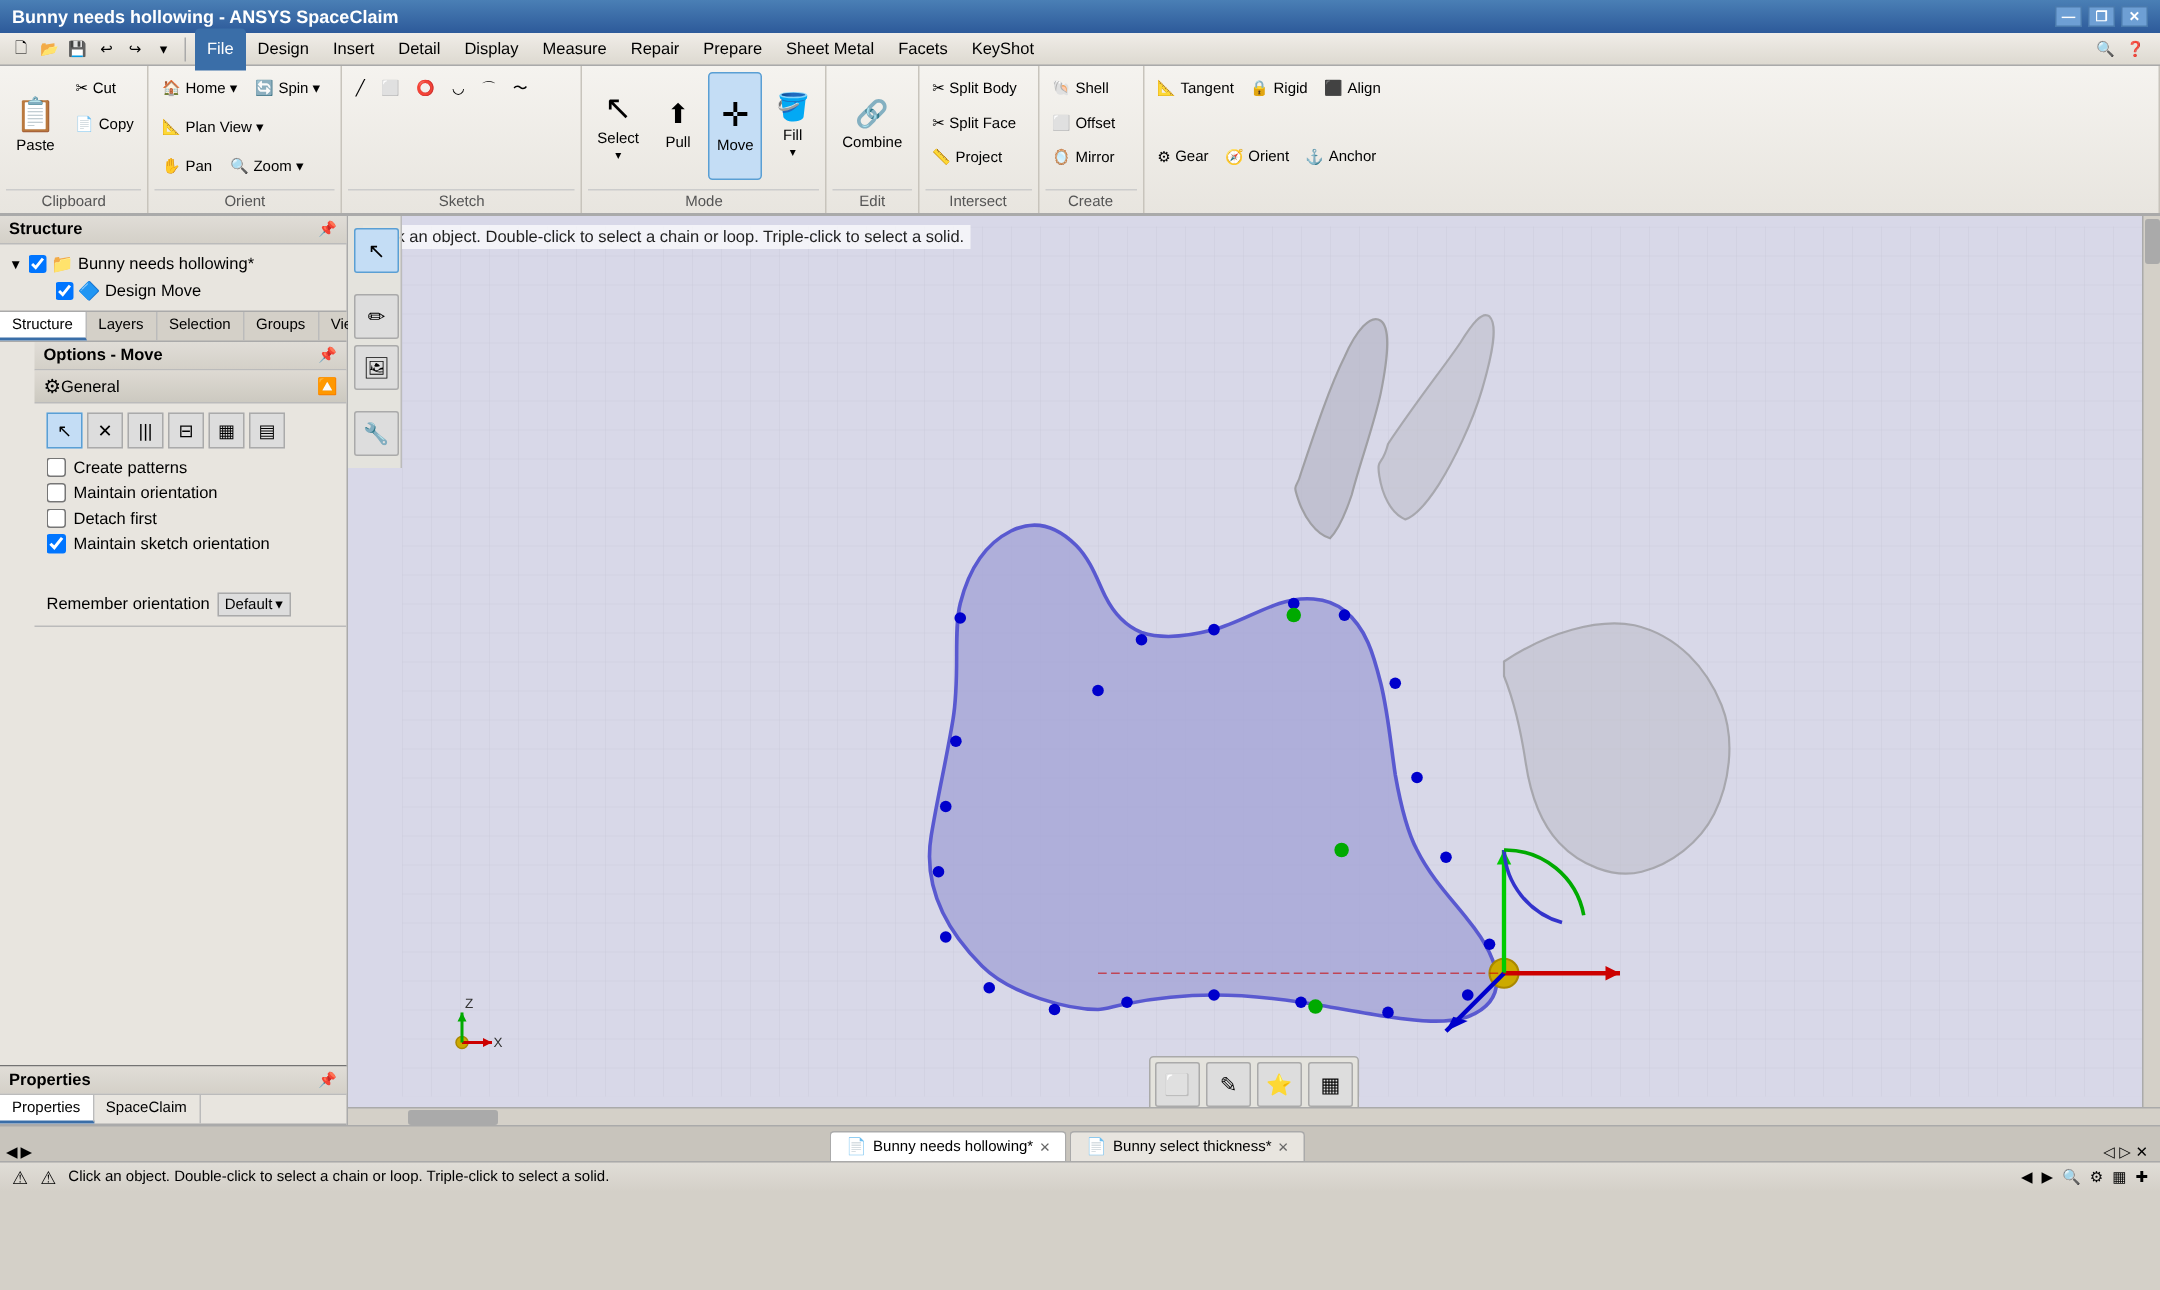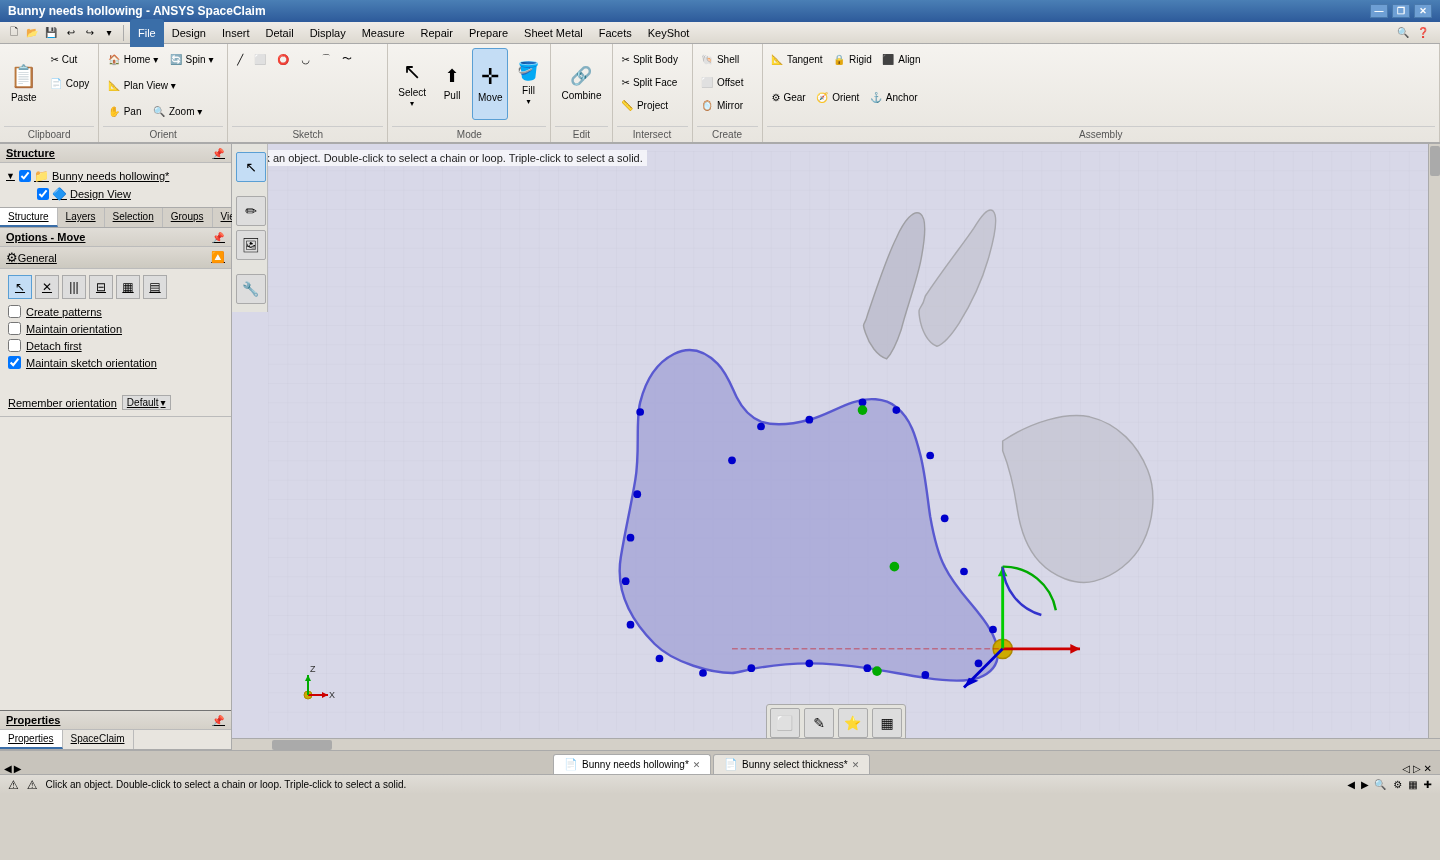--- a/index.html
+++ b/index.html
@@ -112,21 +112,20 @@
       height: calc(860px - 22px - 22px - 100px - 24px - 26px - 20px);
     }
 
     
     #left-panel {
       width: 232px;
       background: #e8e5df;
       border-right: 1px solid #aaa;
       display: flex;
       flex-direction: column;
-      text-decoration: underline;
     }
     #structure-panel {
       border-bottom: 1px solid #aaa;
     }
     #structure-header {
       display: flex;
       align-items: center;
       justify-content: space-between;
       padding: 3px 6px;
       background: linear-gradient(to bottom, #e0ddd7, #d4d0c8);
@@ -162,20 +161,21 @@
       font-size: 10px;
       cursor: pointer;
       border-right: 1px solid #bbb;
     }
     .stab.active { background: #fff; border-bottom: 2px solid #3a6ea8; }
 
     
     #options-panel {
       flex: 1;
       overflow-y: auto;
+      padding-left: 23px;
     }
     #options-header {
       display: flex;
       align-items: center;
       justify-content: space-between;
       padding: 3px 6px;
       background: linear-gradient(to bottom, #e0ddd7, #d4d0c8);
       border-bottom: 1px solid #bbb;
       font-weight: bold;
       font-size: 11px;
@@ -508,21 +508,20 @@
 
   <div class="ribbon-group" style="flex:1;">
     <div class="ribbon-buttons" style="flex-wrap:wrap; width:200px; gap:1px;">
       <div class="rb-small"><span>📐</span> Tangent</div>
       <div class="rb-small"><span>🔒</span> Rigid</div>
       <div class="rb-small"><span>⬛</span> Align</div>
       <div class="rb-small"><span>⚙</span> Gear</div>
       <div class="rb-small"><span>🧭</span> Orient</div>
       <div class="rb-small"><span>⚓</span> Anchor</div>
     </div>
-    <div class="ribbon-group-label">Assembly</div>
   </div>
 </div>
 
 <div id="main-layout" style="height: 606px;">
 
   <div id="left-panel">
 
     <div id="structure-panel">
       <div id="structure-header">
         <span>Structure</span>
@@ -532,21 +531,21 @@
         <div class="tree-item">
           <span class="tree-arrow">▼</span>
           <input type="checkbox" checked="" class="tree-checkbox" style="">
           <span class="tree-icon">📁</span>
           <span>Bunny needs hollowing*</span>
         </div>
         <div class="tree-item" style="padding-left:20px;">
           <span class="tree-arrow"> </span>
           <input type="checkbox" checked="" class="tree-checkbox" style="">
           <span class="tree-icon">🔷</span>
-          <span>Design View</span>
+          <span>Design Move</span>
         </div>
       </div>
     </div>
 
     <div id="structure-tabs">
       <div class="stab active">Structure</div>
       <div class="stab">Layers</div>
       <div class="stab">Selection</div>
       <div class="stab">Groups</div>
       <div class="stab">Views</div>

